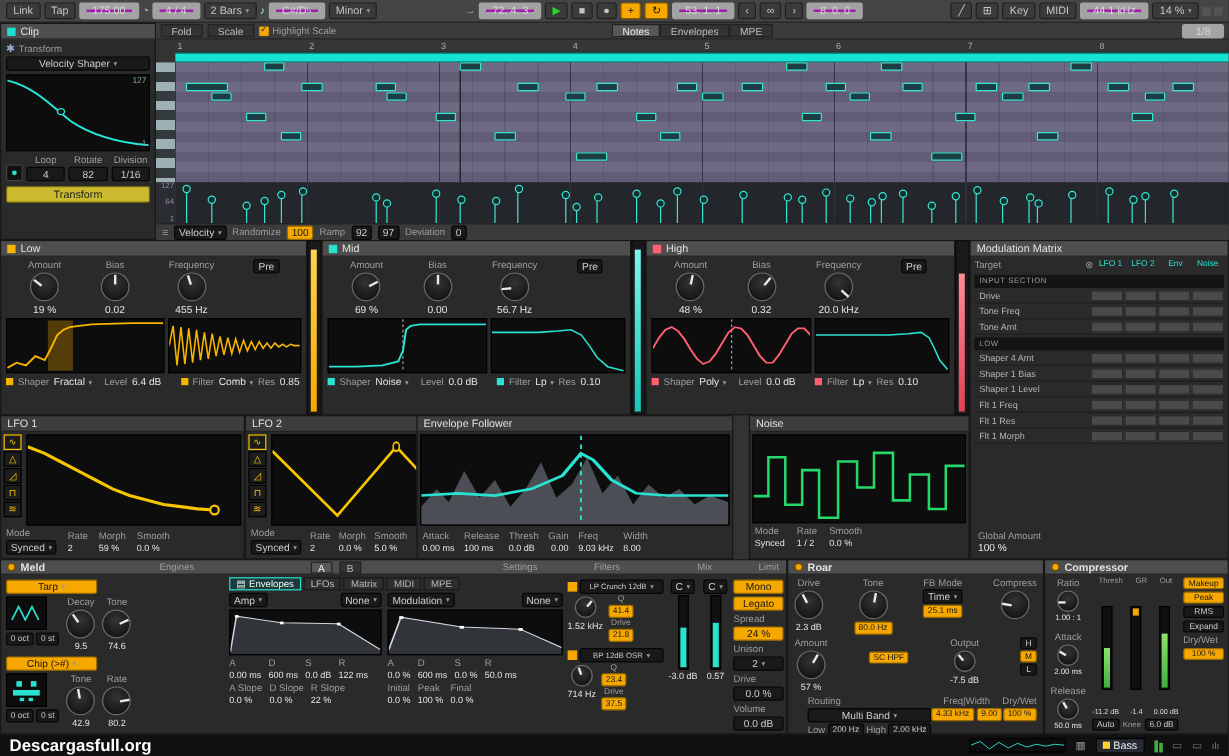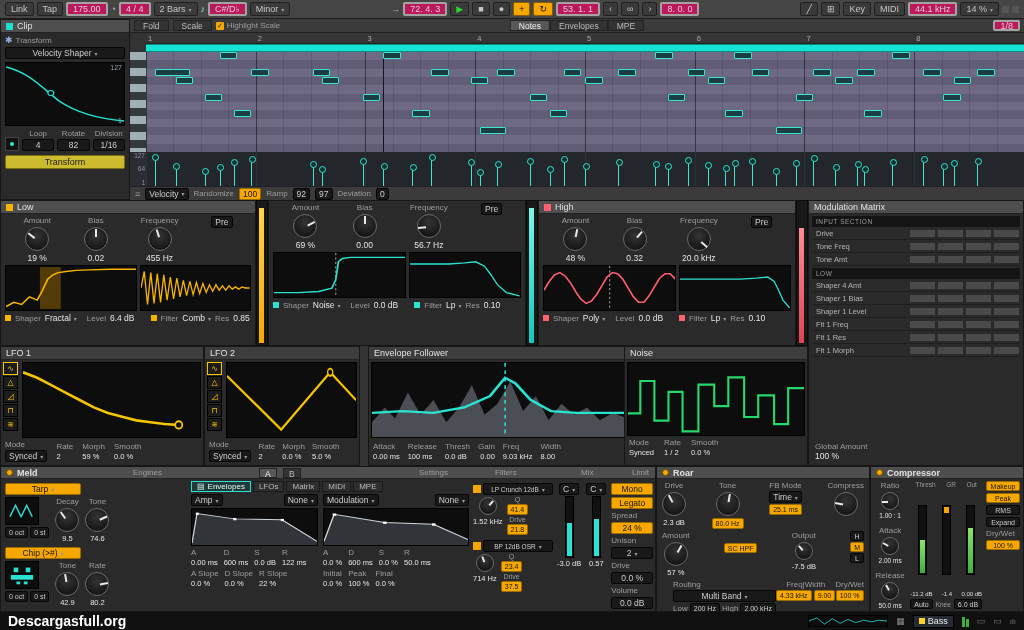--- a/index.html
+++ b/index.html
@@ -1,21 +1,21 @@
 <!DOCTYPE html>
 <html><head>
 <meta charset="utf-8">
 <style>
 *{margin:0;padding:0;box-sizing:border-box}
 body{width:1024px;height:630px;overflow:hidden;background:#222;font-family:"Liberation Sans",sans-serif}
 #app{position:relative;width:1024px;height:630px;background:#333;color:#c9c9c9;font-size:9px}
 .abs{position:absolute}.flex{display:flex;align-items:center}.col{display:flex;flex-direction:column}
 #toolbar{position:absolute;inset:0 0 auto 0;height:19px;background:#454545;border-bottom:1px solid #1d1d1d;display:flex;align-items:center;justify-content:space-between;padding:0 5px}
 .grp{display:flex;align-items:center;gap:3px}
-.tbx{background:#be185d;border:2px solid #a3a3a3;border-radius:2px;height:14px;display:flex;align-items:center;padding:0 5px;color:#d5d5d5}
+.tbx{background:#a21caf;border:6px solid #a3a3a3;border-radius:2px;height:14px;display:flex;align-items:center;padding:0 5px;color:#d5d5d5}
 .tbb{background:#3a3a3a;border:1px solid #202020;border-radius:2px;height:14px;display:flex;align-items:center;padding:0 5px;color:#c5c5c5}
 .dd::after{content:"▾";font-size:6px;margin-left:3px;color:#999}
 .ob{background:#f7a800!important;color:#141414!important;border-color:#8a5d00!important}
 .pn{position:absolute;background:#2a2a2a;border:1px solid #171717}
 .hd{height:13px;background:#4e4e4e;border-bottom:1px solid #222;display:flex;align-items:center;gap:4px;padding:0 5px;color:#e2e2e2}
 .sq{width:7px;height:7px;display:inline-block}
 .lb{font-size:8px;color:#9d9d9d}
 .vl{font-size:8.5px;color:#e4e4e4}.vl.sm{font-size:7.5px}
 .bx{background:#191919;border:1px solid #060606;border-radius:2px;font-size:8.5px;color:#ccc;height:12px;display:inline-flex;align-items:center;justify-content:center;padding:0 3px;white-space:nowrap}
 .bx.sm{font-size:7px;height:11px}
@@ -307,20 +307,24 @@
     <span class="vl dd">Comb</span>
     <span class="lb">Res</span>
     <span class="vl">0.85</span>
   </div>
 </section>
 <div class="vstrip" style="left:256px;top:200px;width:12px;height:146px">
       <div class="abs" style="left:2px;bottom:2px;width:5px;height:94%;background:linear-gradient(180deg,#ffd34d,#f7a800)"></div>
     </div>
 
 <section class="pn" style="left:268px;top:200px;width:258px;height:146px">
+  <div class="hd">
+        <span class="sq" style="background:#2ae2d2"></span>
+        <span>Mid</span>
+      </div>
   <div class="flex" style="justify-content:space-around;padding:2px 6px">
     <div class="kc">
           <span class="lb">Amount</span>
           <div class="knob" style="--a:62deg">
             <i></i>
           </div>
           <span class="vl">69 %</span>
         </div>
     <div class="kc">
           <span class="lb">Bias</span>
@@ -416,20 +420,30 @@
   </div>
 </section>
 <div class="vstrip" style="left:796px;top:200px;width:12px;height:146px">
       <div class="abs" style="left:2px;bottom:2px;width:5px;height:80%;background:linear-gradient(180deg,#ff8b96,#e04355)"></div>
     </div>
 
 <section class="pn" style="left:808px;top:200px;width:216px;height:266px">
   <div class="hd">
         <span>Modulation Matrix</span>
       </div>
+  <div class="flex" style="padding:2px 3px;gap:1px">
+    <span class="lb" style="flex:1">Target</span>
+    <span style="color:#999;font-size:8px">⊗</span>
+    <span id="matrix-cols" class="flex">
+          <span class="mxcol">LFO 1</span>
+          <span class="mxcol">LFO 2</span>
+          <span class="mxcol">Env</span>
+          <span class="mxcol">Noise</span>
+        </span>
+  </div>
   <div id="matrix-body" style="padding:0 3px">
         <div class="mxsec">INPUT SECTION</div>
         <div class="mxrow">
           <span class="mxlbl">Drive</span>
           <span class="mxcell"></span>
           <span class="mxcell"></span>
           <span class="mxcell"></span>
           <span class="mxcell"></span>
         </div>
         <div class="mxrow">
@@ -563,21 +577,21 @@
           <span class="lb">Morph</span>
           <span class="vl sm">0.0 %</span>
         </div>
     <div class="kc" style="align-items:flex-start">
           <span class="lb">Smooth</span>
           <span class="vl sm">5.0 %</span>
         </div>
   </div>
 </section>
 
-<section class="pn" style="left:368px;top:346px;width:264px;height:120px">
+<section class="pn" style="left:347px;top:346px;width:264px;height:120px">
   <div class="hd" style="background:#3d3d3d">
         <span>Envelope Follower</span>
       </div>
   <svg class="dp" style="margin:2px;width:calc(100% - 4px);height:76px" viewBox="0 0 100 40" preserveAspectRatio="none">
     <polygon fill="#7f8692" opacity="0.55" points="0,32 5,24 9,30 14,16 19,28 24,20 29,32 34,24 39,12 44,28 49,22 54,10 59,26 64,18 69,31 74,22 79,28 84,24 89,31 94,27 100,30 100,40 0,40"></polygon>
     <polyline fill="none" stroke="#2ae2d2" stroke-width="1.2" points="0,27 12,26 24,27 36,24 46,18 52,8 56,11 62,20 70,26 80,27 90,27 100,27"></polyline>
     <line x1="52" y1="0" x2="52" y2="40" stroke="#2ae2d2" stroke-dasharray="2,2" stroke-width="0.6"></line>
   </svg>
   <div class="flex" style="padding:0 4px;gap:8px">
         <div class="kc" style="align-items: flex-start;">

